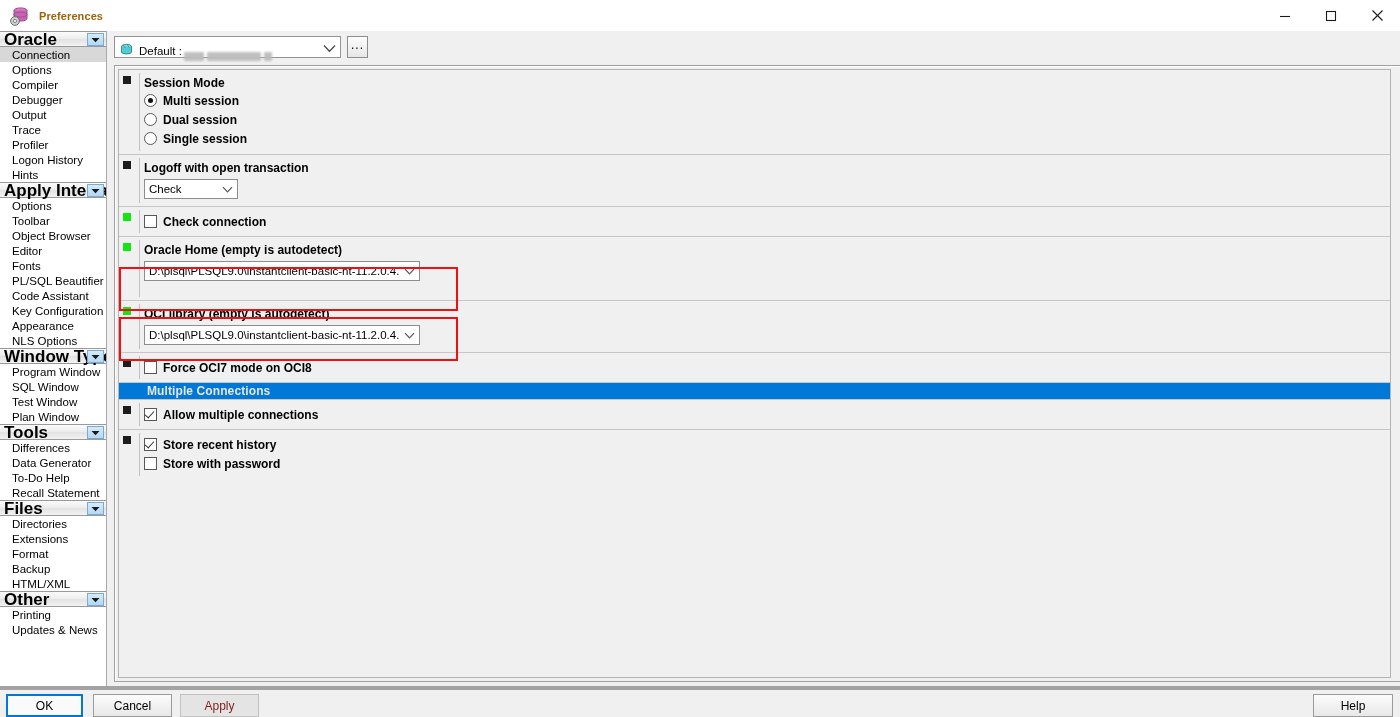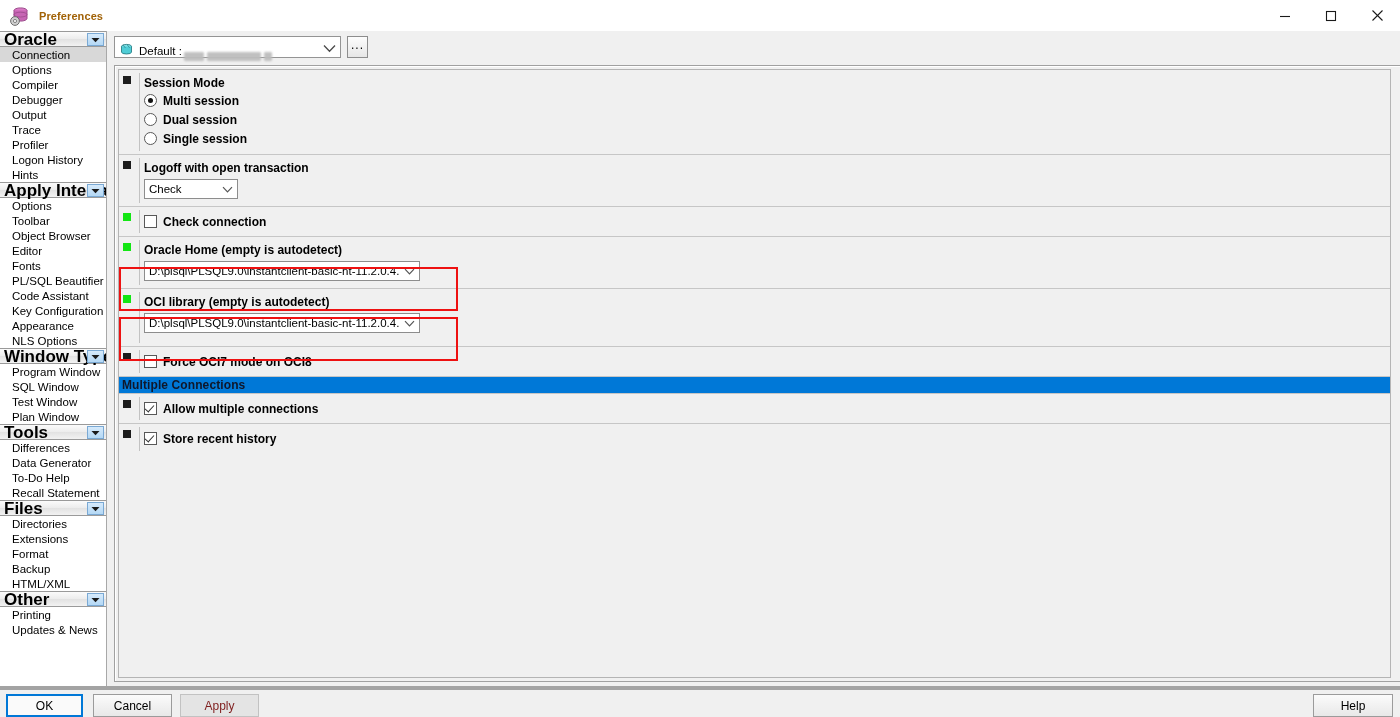--- a/index.html
+++ b/index.html
@@ -158,23 +158,23 @@
     overflow: hidden;
   }
   .combo .cv { flex: 1 1 auto; overflow: hidden; }
   .combo .carrow {
     width: 19px; height: 18px; flex: 0 0 auto;
     display: flex; align-items: center; justify-content: center;
   }
 
   
   .bluebar {
-    height: 16px; background: #0078d7; color: #0f172a;
+    height: 16px; background: #0078d7; color: #e5e5e5;
     font-size: 12px; font-weight: bold; line-height: 16px;
-    padding-left: 3px; letter-spacing: .1px;
+    padding-left: 28px; letter-spacing: .1px;
   }
 
   
   .redbox {
     position: absolute; border: 2px solid #ee1111; pointer-events: none;
     z-index: 5;
   }
 
   
   #footer {
@@ -445,37 +445,37 @@
         <div class="ind mod"></div>
         <div class="vrule"></div>
         <div class="grpbody">
           <div class="row">
             <span class="cbox"></span>
             <span class="lbl">Check connection</span>
           </div>
         </div>
       </div>
 
-      <div class="grp" style="padding-bottom:7px">
+      <div class="grp" style="padding-bottom:19px">
         <div class="ind mod"></div>
         <div class="vrule"></div>
         <div class="grpbody">
           <div class="lbl">Oracle Home (empty is autodetect)</div>
           <div class="combo" style="width:276px;margin-top:3px">
             <span class="cv">D:\plsql\PLSQL9.0\instantclient-basic-nt-11.2.0.4.(</span>
             <span class="carrow">
               <svg width="11" height="7" viewBox="0 0 11 7">
                   <polyline points="1,1.2 5.5,5.8 10,1.2" fill="none" stroke="#555" stroke-width="1.2"></polyline>
                 </svg>
             </span>
           </div>
         </div>
       </div>
 
-      <div class="grp" style="padding-bottom:13px">
+      <div class="grp" style="padding-bottom:7px">
         <div class="ind mod"></div>
         <div class="vrule"></div>
         <div class="grpbody">
           <div class="lbl">OCI library (empty is autodetect)</div>
           <div class="combo" style="width:276px;margin-top:3px">
             <span class="cv">D:\plsql\PLSQL9.0\instantclient-basic-nt-11.2.0.4.(</span>
             <span class="carrow">
               <svg width="11" height="7" viewBox="0 0 11 7">
                   <polyline points="1,1.2 5.5,5.8 10,1.2" fill="none" stroke="#555" stroke-width="1.2"></polyline>
                 </svg>
@@ -509,20 +509,24 @@
       </div>
 
       <div class="grp" style="padding-bottom:6px">
         <div class="ind"></div>
         <div class="vrule"></div>
         <div class="grpbody">
           <div class="row">
             <span class="cbox on"></span>
             <span class="lbl">Store recent history</span>
           </div>
+          <div class="row">
+            <span class="cbox"></span>
+            <span class="lbl">Store with password</span>
+          </div>
         </div>
       </div>
 
     </div>
 
     <div class="redbox" style="left:4px; top:201px; width:339px; height:44px;"></div>
     <div class="redbox" style="left:4px; top:251px; width:339px; height:44px;"></div>
   </div>
 </div>
 

